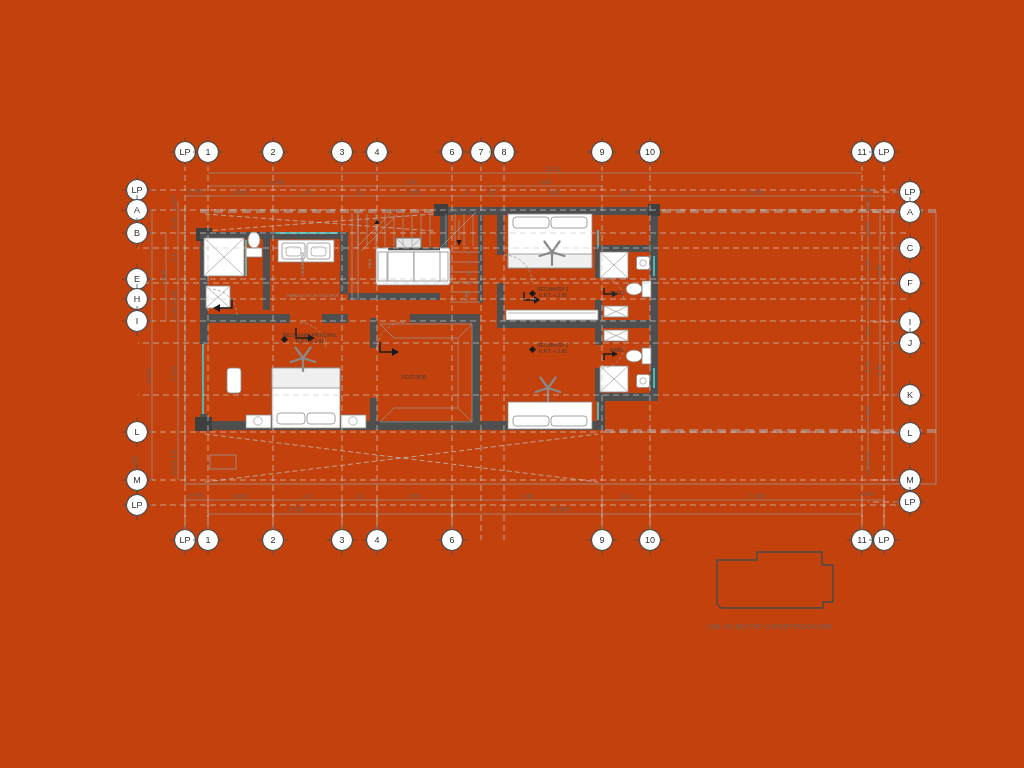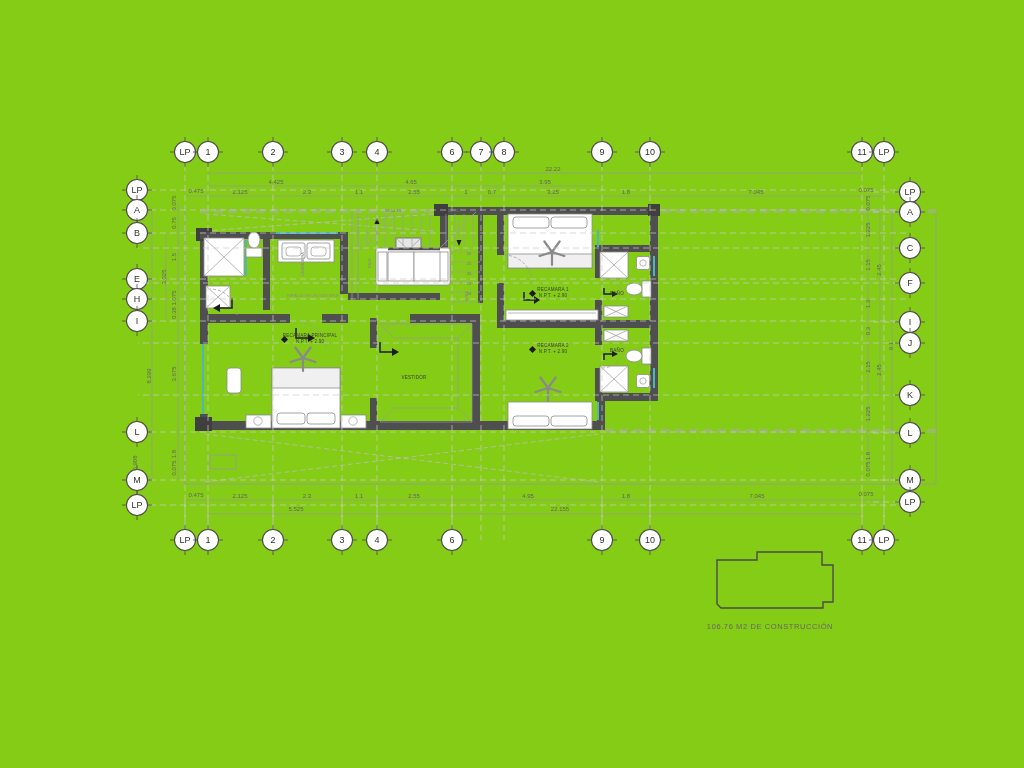--- a/index.html
+++ b/index.html
@@ -1,16 +1,16 @@
 <!DOCTYPE html>
 <html><head>
 <meta charset="utf-8">
 <style>
   html,body{margin:0;padding:0;background:#ffffff;}
-  .page{width:1024px;height:768px;background:#84cc16;position:relative;overflow:hidden;}
+  .page{width:1024px;height:768px;background:#c2410c;position:relative;overflow:hidden;}
   svg{display:block;}
   text{font-family:"Liberation Sans",sans-serif;fill:#5f5f5f;}
   .bub circle{fill:#fff;stroke:#4a4a4a;stroke-width:1.1;}
   .bub text{font-size:9px;text-anchor:middle;fill:#2f2f2f;}
   .tick{stroke:#4a4a4a;stroke-width:.8;}
   .gl{stroke:#cccccc;stroke-width:.7;stroke-dasharray:6 4;}
   .dimline{stroke:#9a9a9a;stroke-width:.7;fill:none;}
   .dimt{font-size:6px;text-anchor:middle;fill:#636363;}
   .rt{font-size:4.6px;text-anchor:middle;fill:#3d3d3d;letter-spacing:.2px;}
   .tt{font-size:3.8px;text-anchor:middle;fill:#8a8a8a;}

